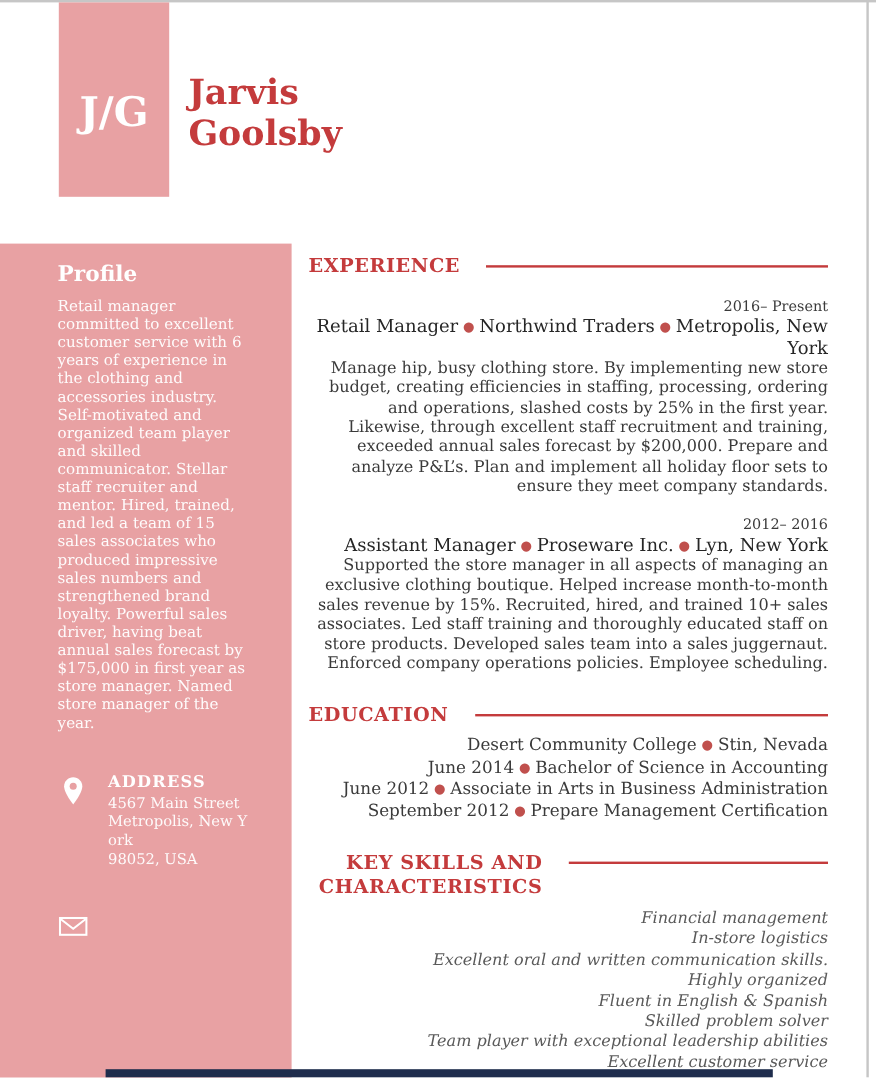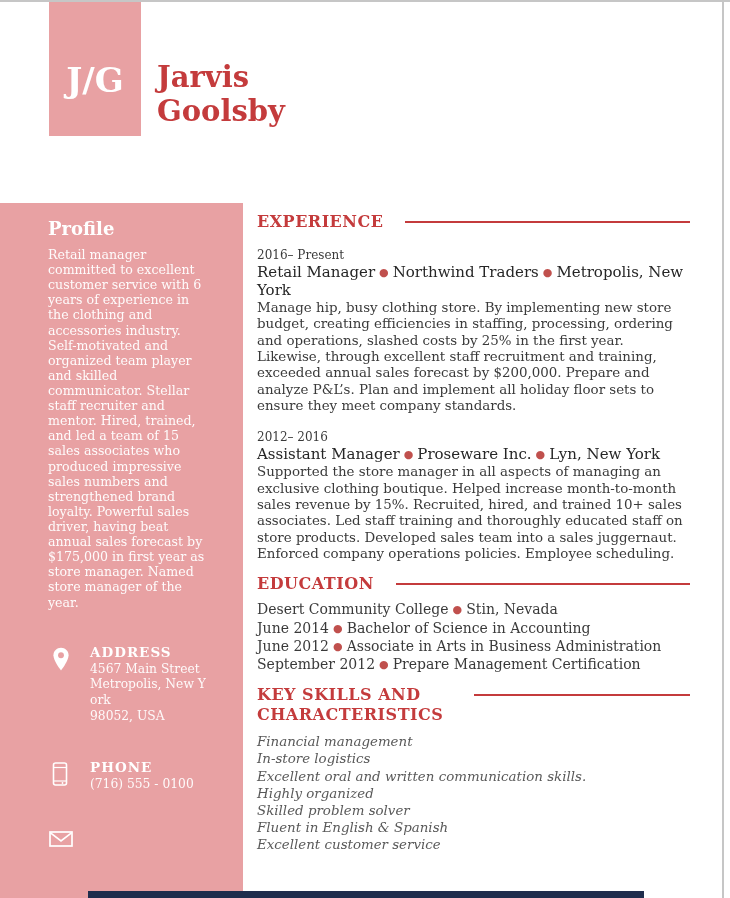--- a/index.html
+++ b/index.html
@@ -7,51 +7,51 @@
     --body:#3a3a3a; --muted:#595959; --navy:#1f2d4d; --border:#c6c6c6;
   }
   *{margin:0;padding:0;box-sizing:border-box;}
   html,body{width:730px;height:898px;background:#fff;overflow:hidden;
     font-family:"DejaVu Serif","Liberation Serif",serif;}
   .page{position:relative;width:730px;height:898px;background:#fff;}
   .border-top{position:absolute;left:0;top:0;width:730px;height:2px;background:var(--border);}
   .border-right{position:absolute;left:722px;top:0;width:2px;height:898px;background:var(--border);}
 
   
-  .monogram{position:absolute;left:49px;top:2px;width:92px;height:134px;background:var(--pink);
+  .monogram{position:absolute;left:49px;top:2px;width:92px;height:162px;background:var(--pink);
     display:flex;align-items:center;justify-content:center;padding-top:22px;}
   .monogram span{color:#fff;font-size:34px;font-weight:bold;}
   .name{position:absolute;left:157px;top:60px;color:var(--red);font-size:29px;
     font-weight:bold;line-height:1.18;}
 
   
   .sidebar{position:absolute;left:0;top:203px;width:243px;height:859px;background:var(--pink);
     padding:15px 36px 0 48px;color:#fff;}
   .profile-h{font-size:18px;font-weight:bold;margin-bottom:8px;}
   .profile-t{font-size:12.6px;line-height:1.2;color:rgba(255,255,255,0.96);}
   .contact{display:flex;margin-top:26px;}
   .contact .ic{width:42px;flex-shrink:0;padding-top:2px;}
   .contact.gap-lg{margin-top:34px;}
   .c-label{font-size:13.5px;font-weight:bold;letter-spacing:1px;margin-bottom:2px;}
   .c-value{font-size:12.3px;line-height:1.28;color:rgba(255,255,255,0.95);
     white-space:pre-line;word-break:break-all;max-width:155px;}
 
   
-  .main{position:absolute;left:257px;top:212px;width:433px;}
+  .main{position:absolute;left:257px;top:212px;width:433px;text-align:right;}
   .sec-head{display:flex;align-items:flex-start;margin-bottom:4px;}
   .sec-title{color:var(--red);font-size:16px;font-weight:bold;letter-spacing:0.5px;
     line-height:1.25;flex-shrink:0;}
   .sec-title.narrow{width:195px;}
   .sec-rule{flex:1;height:2px;background:var(--rule);margin-left:22px;margin-top:9px;}
   .job{margin-top:16px;}
   .job-dates{font-size:12px;color:var(--body);}
   .job-title{font-size:15px;color:#262626;margin:1px 0 1px 0;}
   .bullet{color:var(--bullet);font-size:11px;padding:0 4px;vertical-align:1px;}
   .job-desc{font-size:13.4px;color:var(--body);line-height:1.22;}
-  .section{margin-top:12px;}
+  .section{margin-top:24px;}
   .edu-rows{margin-top:6px;}
   .edu-row{font-size:14px;color:var(--body);line-height:1.3;}
   .skills-list{margin-top:8px;font-style:italic;}
   .skill{font-size:13.4px;color:var(--muted);line-height:1.28;}
 
   .bottom-bar{position:absolute;left:88px;top:891px;width:556px;height:7px;background:var(--navy);}
 </style>
 </head>
 <body>
 
@@ -79,32 +79,20 @@
               <circle cx="12" cy="8.5" r="2.7" fill="#e8a1a3"></circle>
             </svg></span>
           <span class="tx">
             <div class="c-label">ADDRESS</div>
             <div class="c-value">4567 Main Street
 Metropolis, New York
 98052, USA</div>
           </span>
         </div>
 
-        <div class="contact gap-lg">
-          <span class="ic"><svg width="24" height="26" viewBox="0 0 24 26">
-              <rect x="5.5" y="2" width="13" height="22" rx="2" fill="none" stroke="#fff" stroke-width="1.6"></rect>
-              <line x1="5.5" y1="6.5" x2="18.5" y2="6.5" stroke="#fff" stroke-width="1.2"></line>
-              <line x1="5.5" y1="20" x2="18.5" y2="20" stroke="#fff" stroke-width="1.2"></line>
-              <circle cx="14.5" cy="22" r="0.9" fill="#fff"></circle>
-            </svg></span>
-          <span class="tx">
-            <div class="c-label">PHONE</div>
-            <div class="c-value">(716) 555 - 0100</div>
-          </span>
-        </div>
 
         <div class="contact gap-lg">
           <span class="ic"><svg width="26" height="22" viewBox="0 0 26 22">
               <rect x="2" y="4" width="22" height="14" fill="none" stroke="#fff" stroke-width="1.7"></rect>
               <path d="M2.5 4.8 L13 13 L23.5 4.8" fill="none" stroke="#fff" stroke-width="1.7"></path>
             </svg></span>
         </div>
 
       </div>
 
@@ -170,24 +158,25 @@
       <div class="skills-list" id="skills">
 
           <div class="skill">Financial management</div>
 
           <div class="skill">In-store logistics</div>
 
           <div class="skill">Excellent oral and written communication skills.</div>
 
           <div class="skill">Highly organized</div>
 
+          <div class="skill">Fluent in English &amp; Spanish</div>
+
           <div class="skill">Skilled problem solver</div>
 
-          <div class="skill">Fluent in English &amp; Spanish</div>
-
+          <div class="skill">Team player with exceptional leadership abilities</div>
 
           <div class="skill">Excellent customer service</div>
         </div>
     </section>
 
   </main>
 
   <div class="bottom-bar"></div>
 </div>
 

